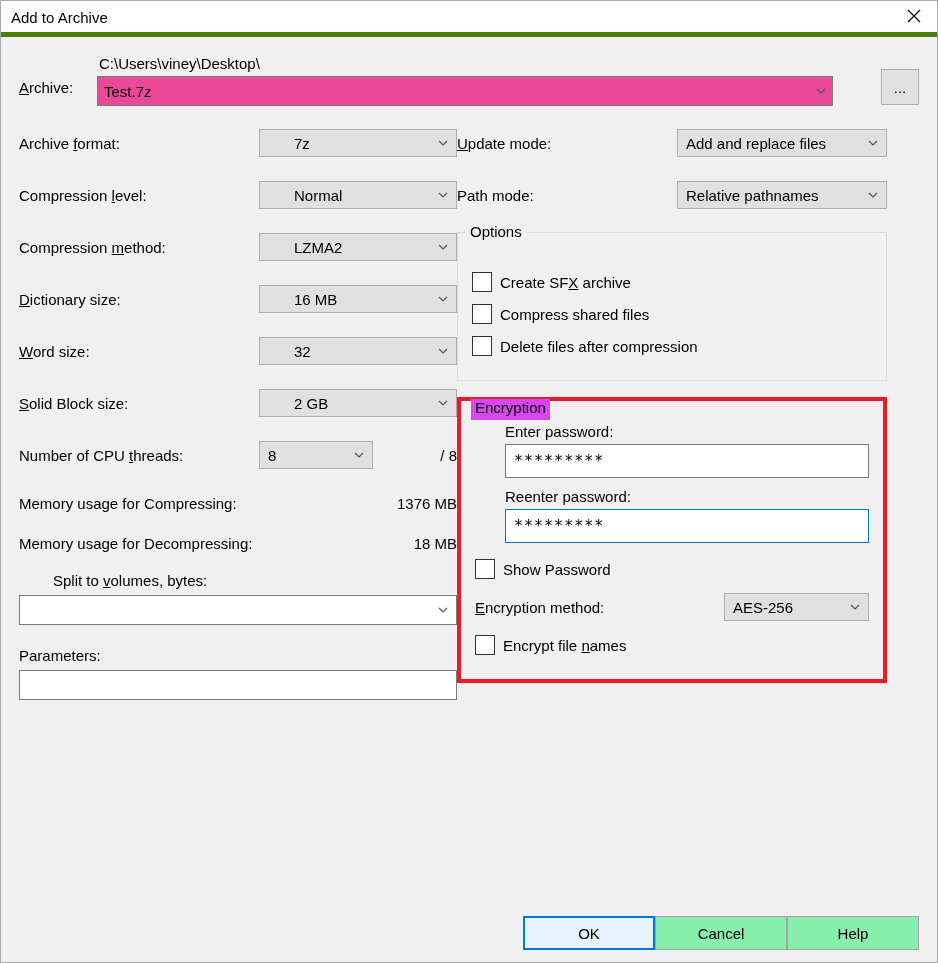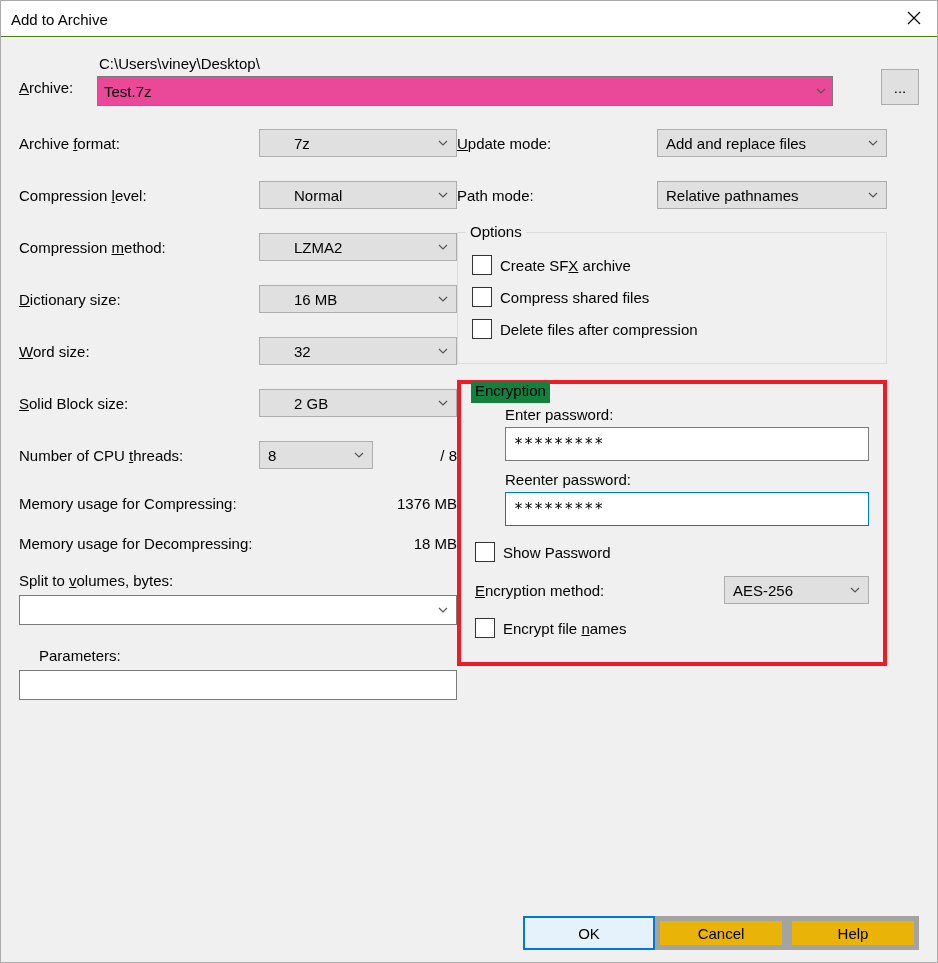--- a/index.html
+++ b/index.html
@@ -16,21 +16,21 @@
     width: 938px;
     height: 963px;
     border: 1px solid #aaa;
     background: #f0f0f0;
     display: flex;
     flex-direction: column;
   }
   .titlebar {
     height: 36px;
     background: #fff;
-    border-bottom: 1px solid #4d7c0f;
+    border-bottom: 5px solid #4d7c0f;
     display: flex;
     align-items: center;
     justify-content: space-between;
     padding: 2px 0 0 10px;
   }
   .titlebar .title { font-size: 15px; }
   .titlebar .close {
     width: 46px;
     height: 36px;
     display: flex;
@@ -92,21 +92,21 @@
     border: 1px solid #adadad;
     background: #e0e0e0;
     display: flex;
     align-items: center;
     padding: 0 8px;
     justify-content: space-between;
   }
   .select.w200 { width: 198px; padding-left: 34px; }
   .select.w114 { width: 114px; }
   .select.w145 { width: 145px; }
-  .select.w230 { width: 230px; }
+  .select.w230 { width: 210px; }
   .select .chev { margin-left: 8px; }
   .chev svg { width: 10px; height: 10px; display: block; }
   .info-row {
     display: flex;
     justify-content: space-between;
     height: 22px;
     margin-bottom: 18px;
     align-items: center;
   }
   .editable {
@@ -114,21 +114,21 @@
     border: 1px solid #7a7a7a;
     background: #fff;
     width: 100%;
     display: flex;
     align-items: center;
     padding: 0 8px;
     justify-content: space-between;
   }
   .fieldset {
     border: 1px solid #dcdcdc;
-    padding: 12px 14px 14px 14px;
+    padding: 29px 14px 14px 14px;
     margin-top: 6px;
     position: relative;
   }
   .fieldset .legend {
     position: absolute;
     top: -10px;
     left: 8px;
     background: #f0f0f0;
     padding: 0 4px;
     font-size: 15px;
@@ -149,21 +149,21 @@
   .enc-box {
     border: 4px solid #ed1c24;
     padding: 12px 14px 14px 14px;
     margin-top: 16px;
     position: relative;
   }
   .enc-box .legend {
     position: absolute;
     top: -2px;
     left: 10px;
-    background: #15803d;
+    background: #d946ef;
     padding: 0 4px 4px 4px;
     font-size: 15px;
   }
   .pw-label { margin: 10px 0 4px 30px; }
   .pw-input {
     margin: 0 0 8px 30px;
     height: 34px;
     border: 1px solid #7a7a7a;
     background: #fff;
     padding: 0 8px;
@@ -182,22 +182,22 @@
     margin: 12px 0 12px 0;
   }
   .buttons {
     display: flex;
     justify-content: flex-end;
     padding-top: 12px;
   }
   .btn {
     width: 132px;
     height: 34px;
-    border: 5px solid #a3a3a3;
-    background: #eab308;
+    border: 1px solid #a3a3a3;
+    background: #86efac;
     display: flex;
     align-items: center;
     justify-content: center;
   }
   .btn.default {
     border: 2px solid #0078d7;
     background: #e5f1fb;
   }
   .u { text-decoration: underline; text-decoration-thickness: 1px; }
   .threads-wrap { display:flex; align-items:center; width:198px; justify-content:space-between;}
@@ -330,31 +330,31 @@
 
         <div class="info-row">
           <span>Memory usage for Compressing:</span>
           <span>1376 MB</span>
         </div>
         <div class="info-row">
           <span>Memory usage for Decompressing:</span>
           <span>18 MB</span>
         </div>
 
-        <div style="margin-bottom:6px;"><span>Split to </span><span class="u">v</span><span>olumes, bytes:</span></div>
+        <div style="margin-bottom:6px;margin-left:34px;"><span>Split to </span><span class="u">v</span><span>olumes, bytes:</span></div>
         <div class="editable" style="margin-bottom:22px;">
           <span></span>
           <span class="chev">
               <svg viewBox="0 0 10 10">
                 <path d="M1 3 L5 7 L9 3" stroke="#555" stroke-width="1.2" fill="none"></path>
               </svg>
             </span>
         </div>
 
-        <div style="margin-bottom:6px;margin-left:20px;">Parameters:</div>
+        <div style="margin-bottom:6px;">Parameters:</div>
         <div class="editable">
           <span></span>
         </div>
       </div>
 
       <div class="col-right">
 
         <div class="form-row">
           <div class="flabel"><span class="u">U</span><span>pdate mode:</span></div>
           <div class="select w230">

